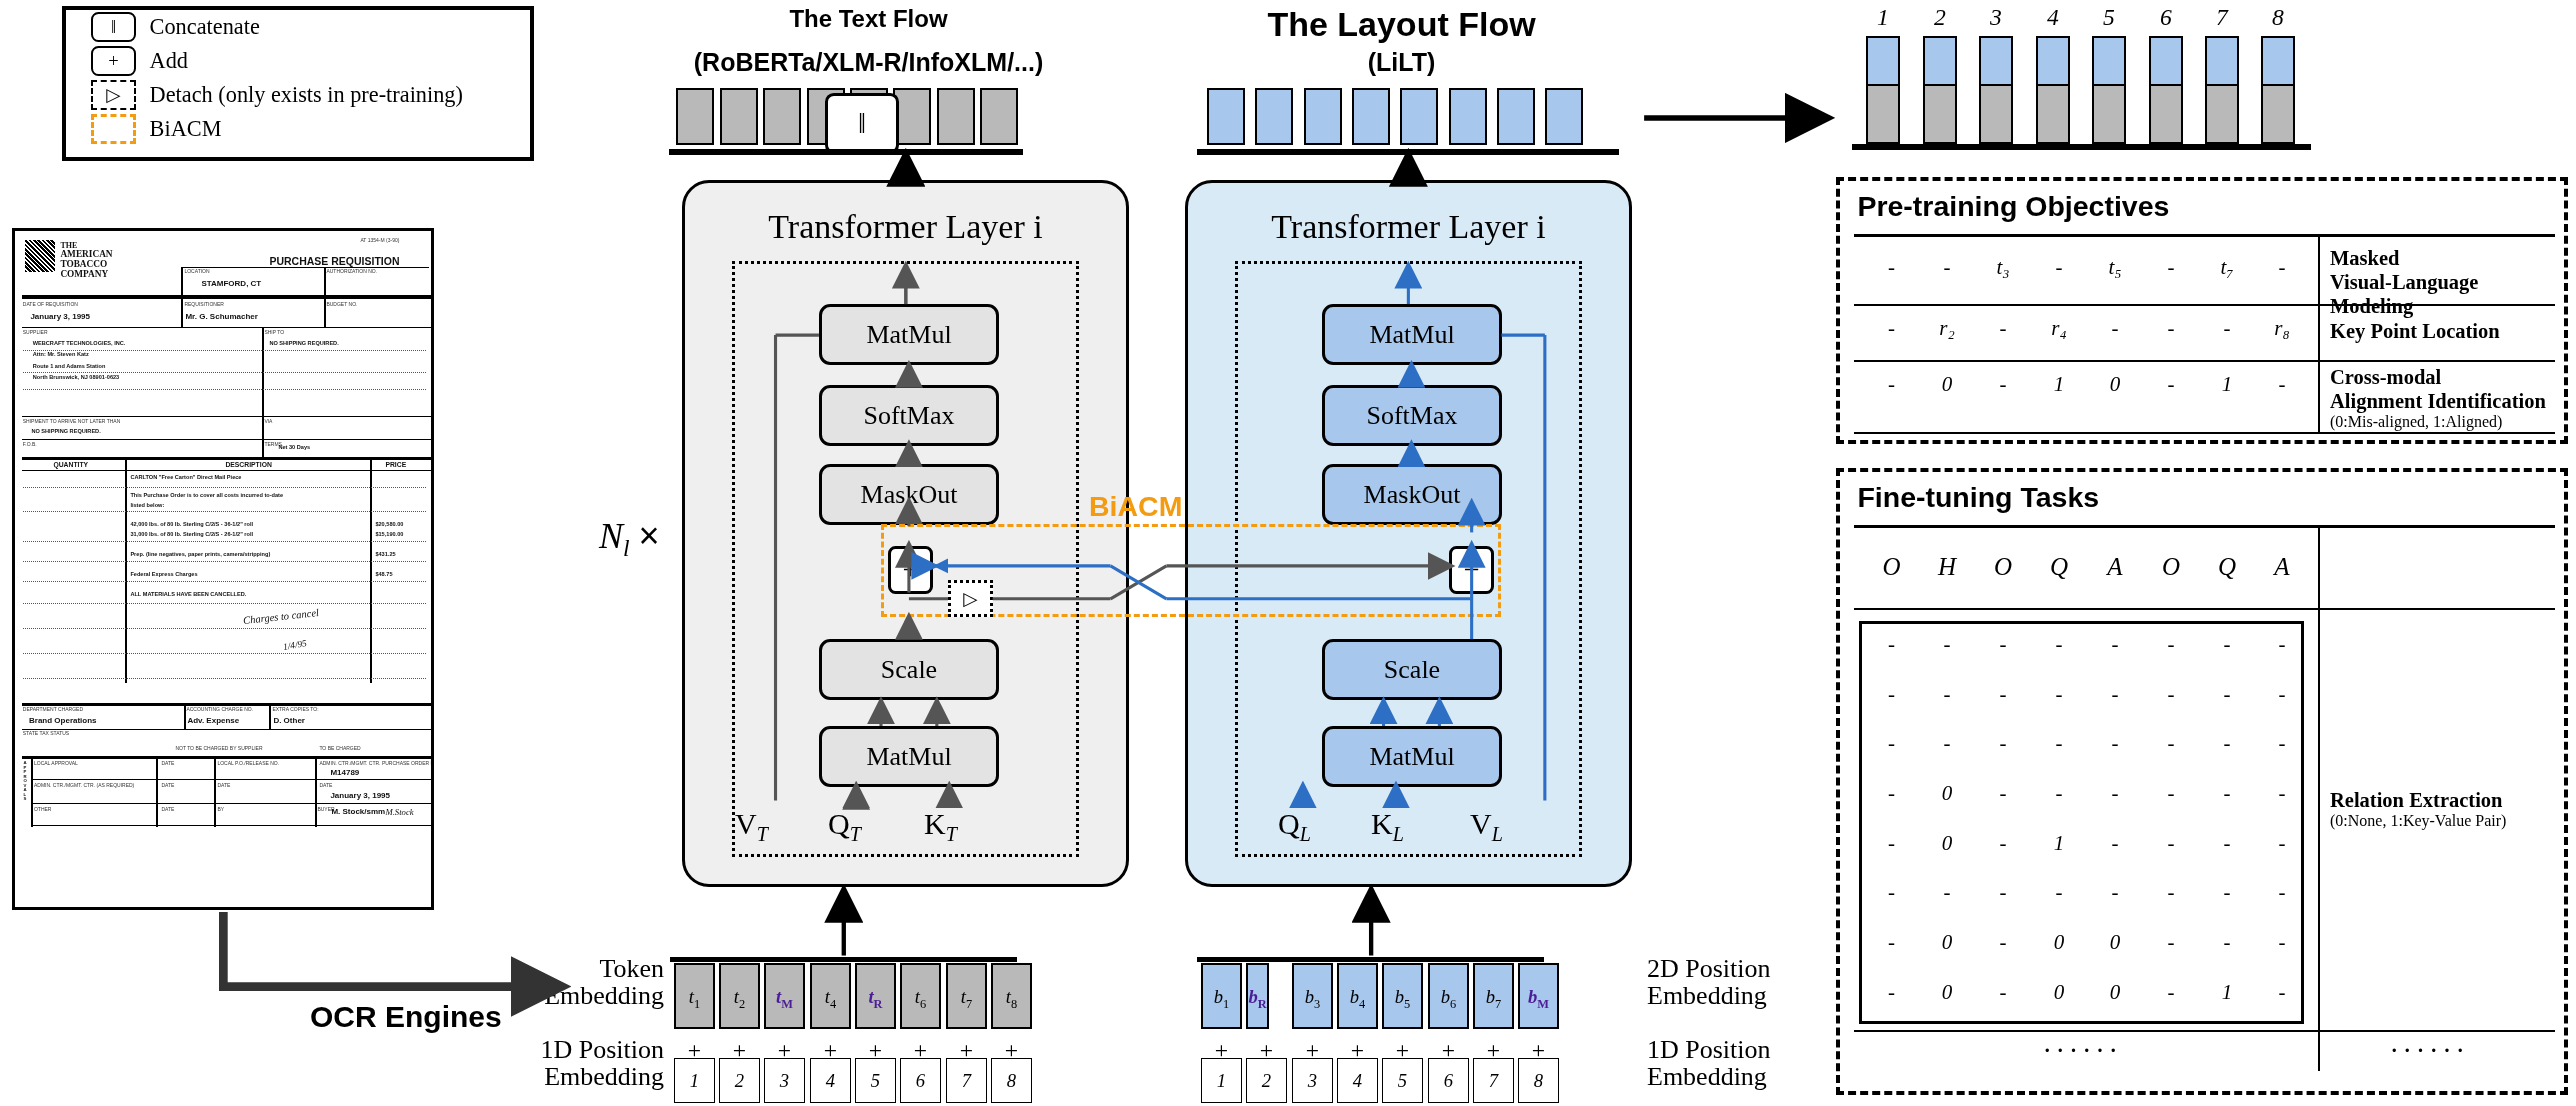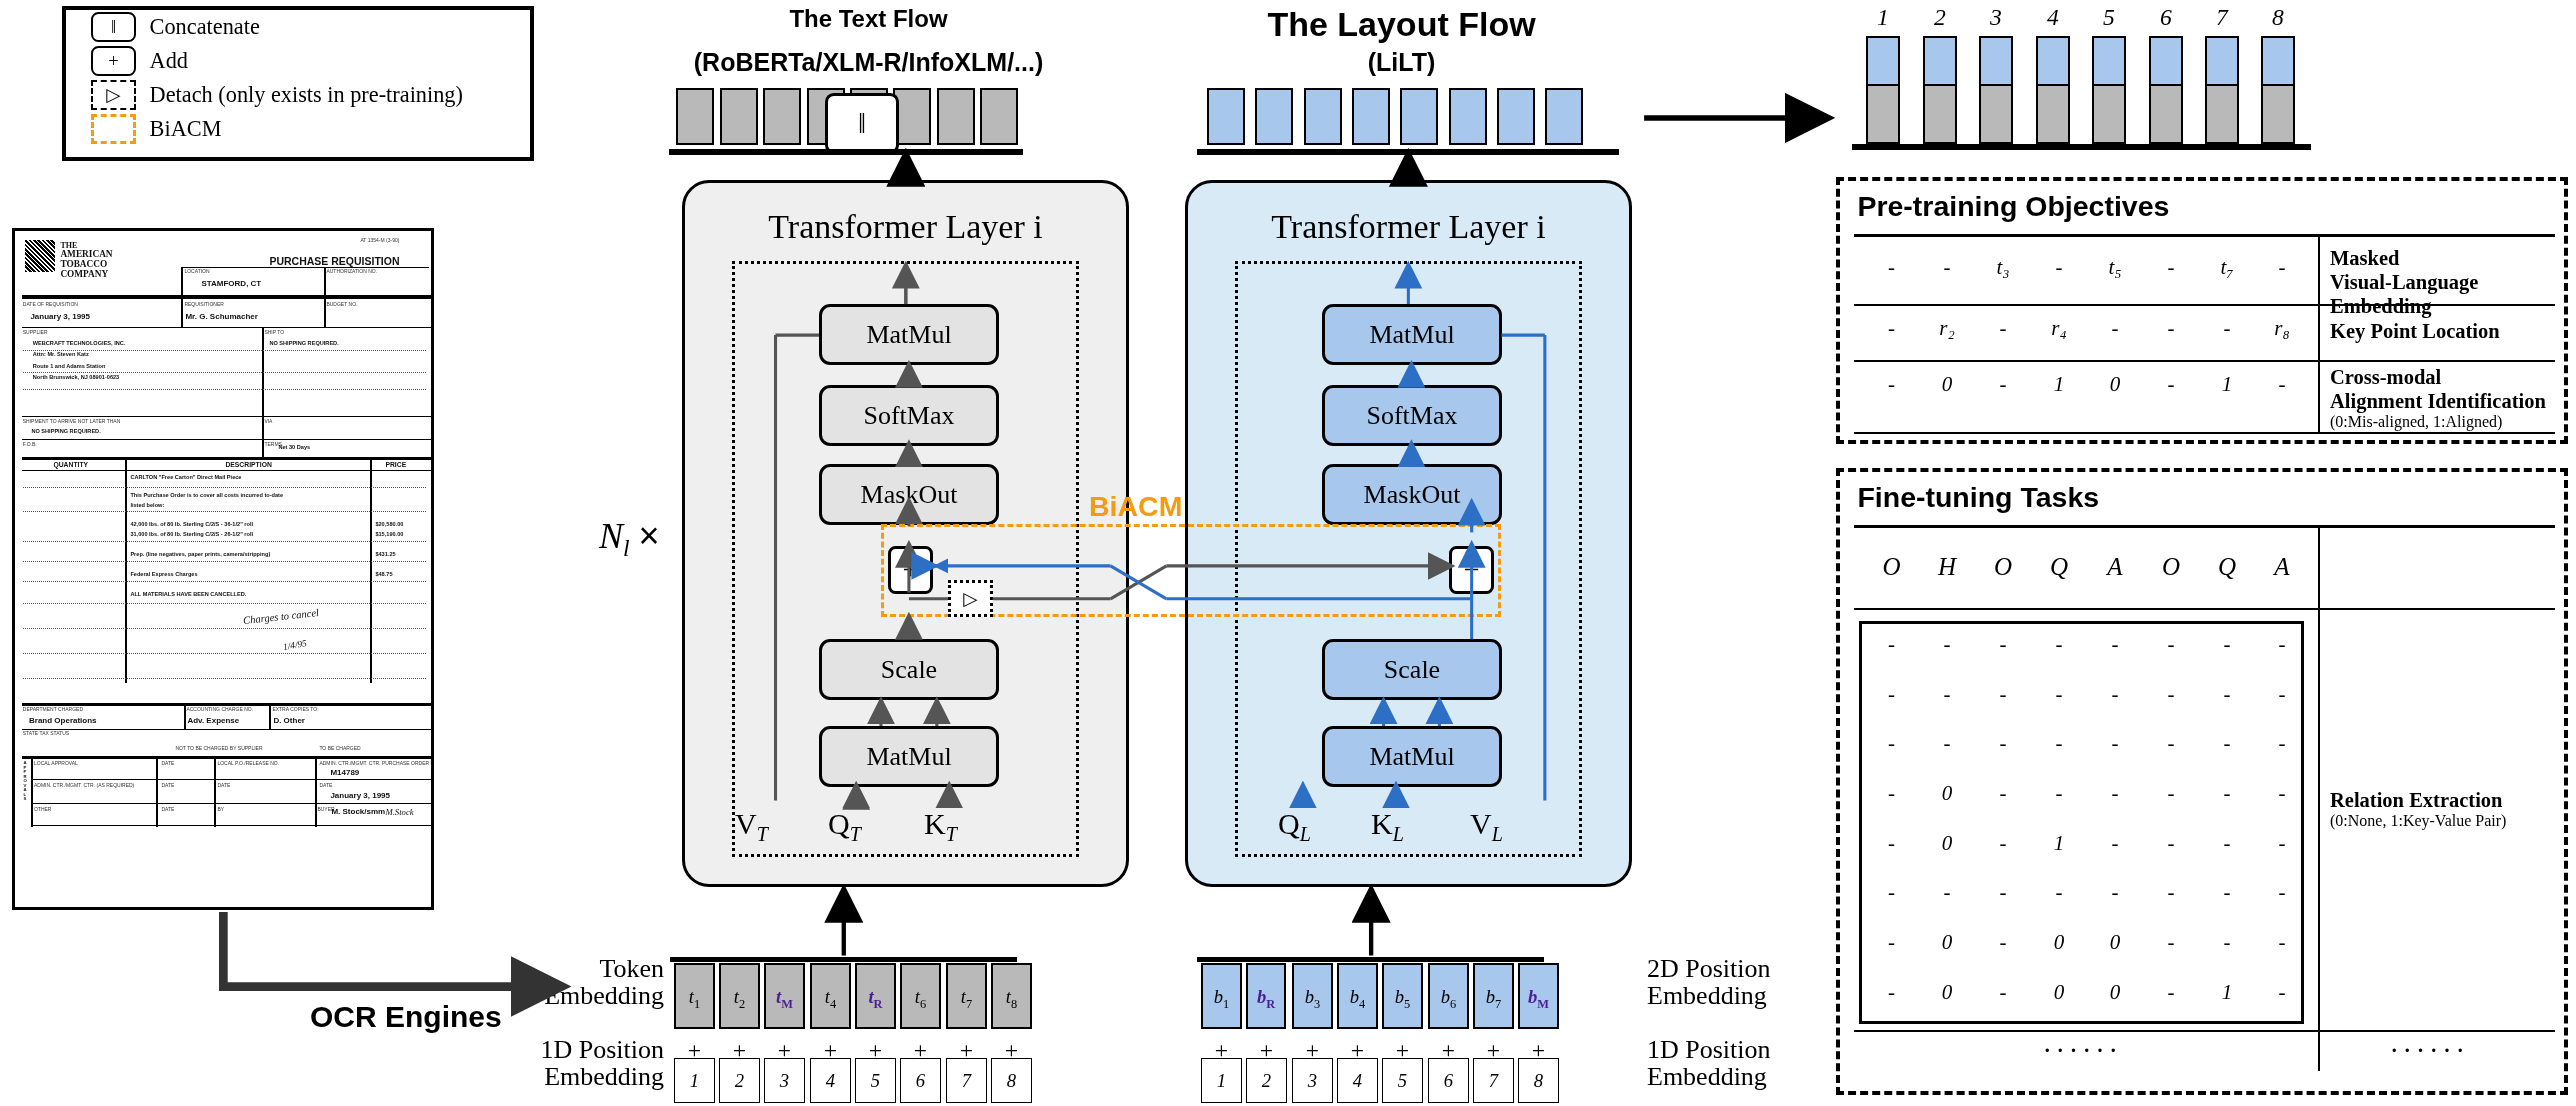--- a/index.html
+++ b/index.html
@@ -369,21 +369,21 @@
     </div>
   </div>
 <div id="emb-layout">
     <div class="chip chip-blue abs" style="left:1201px;top:963px;width:41px;height:66px;">
       <div class="chip-lbl" style="top:20.5px;"><i>b</i><sub style="font-size:12.4px;font-style:normal;">1</sub></div>
     </div>
     <div class="abs ctr" style="left:1201px;top:1037px;width:41px;font-size:23.6px;">+</div>
     <div class="chip chip-white abs" style="left:1201px;top:1058px;width:41px;height:45px;">
       <div class="chip-lbl" style="top:11.2px;font-size:18.6px;">1</div>
     </div>
-    <div class="chip chip-blue abs" style="left:1246px;top:963px;width:40px;height:66px;">
+    <div class="chip chip-blue abs" style="left:1246px;top:963px;width:23px;height:66px;">
       <div class="chip-lbl red" style="top:20.5px;"><i>b</i><sub style="font-size:12.4px;font-style:normal;">R</sub></div>
     </div>
     <div class="abs ctr" style="left:1246px;top:1037px;width:41px;font-size:23.6px;">+</div>
     <div class="chip chip-white abs" style="left:1246px;top:1058px;width:41px;height:45px;">
       <div class="chip-lbl" style="top:11.2px;font-size:18.6px;">2</div>
     </div>
     <div class="chip chip-blue abs" style="left:1292px;top:963px;width:41px;height:66px;">
       <div class="chip-lbl" style="top:20.5px;"><i>b</i><sub style="font-size:12.4px;font-style:normal;">3</sub></div>
     </div>
     <div class="abs ctr" style="left:1292px;top:1037px;width:41px;font-size:23.6px;">+</div>
@@ -466,21 +466,21 @@
       <div class="cell abs" style="left:23.6px;top:74px;width:56px;">-</div>
       <div class="cell abs" style="left:79px;top:74px;width:56px;">-</div>
       <div class="cell abs" style="left:135px;top:74px;width:56px;">t₃</div>
       <div class="cell abs" style="left:191px;top:74px;width:56px;">-</div>
       <div class="cell abs" style="left:247px;top:74px;width:56px;">t₅</div>
       <div class="cell abs" style="left:303px;top:74px;width:56px;">-</div>
       <div class="cell abs" style="left:359px;top:74px;width:56px;">t₇</div>
       <div class="cell abs" style="left:414px;top:74px;width:56px;">-</div>
       <div class="rlabel" style="left:490px;top:65px;left:490px;">
         <div>Masked</div>
-        <div>Visual-Language Embedding</div>
+        <div>Visual-Language Modeling</div>
       </div>
       <div class="cell abs" style="left:23.6px;top:135px;width:56px;">-</div>
       <div class="cell abs" style="left:79px;top:135px;width:56px;">r₂</div>
       <div class="cell abs" style="left:135px;top:135px;width:56px;">-</div>
       <div class="cell abs" style="left:191px;top:135px;width:56px;">r₄</div>
       <div class="cell abs" style="left:247px;top:135px;width:56px;">-</div>
       <div class="cell abs" style="left:303px;top:135px;width:56px;">-</div>
       <div class="cell abs" style="left:359px;top:135px;width:56px;">-</div>
       <div class="cell abs" style="left:414px;top:135px;width:56px;">r₈</div>
       <div class="rlabel" style="left:490px;top:138px;left:490px;">

